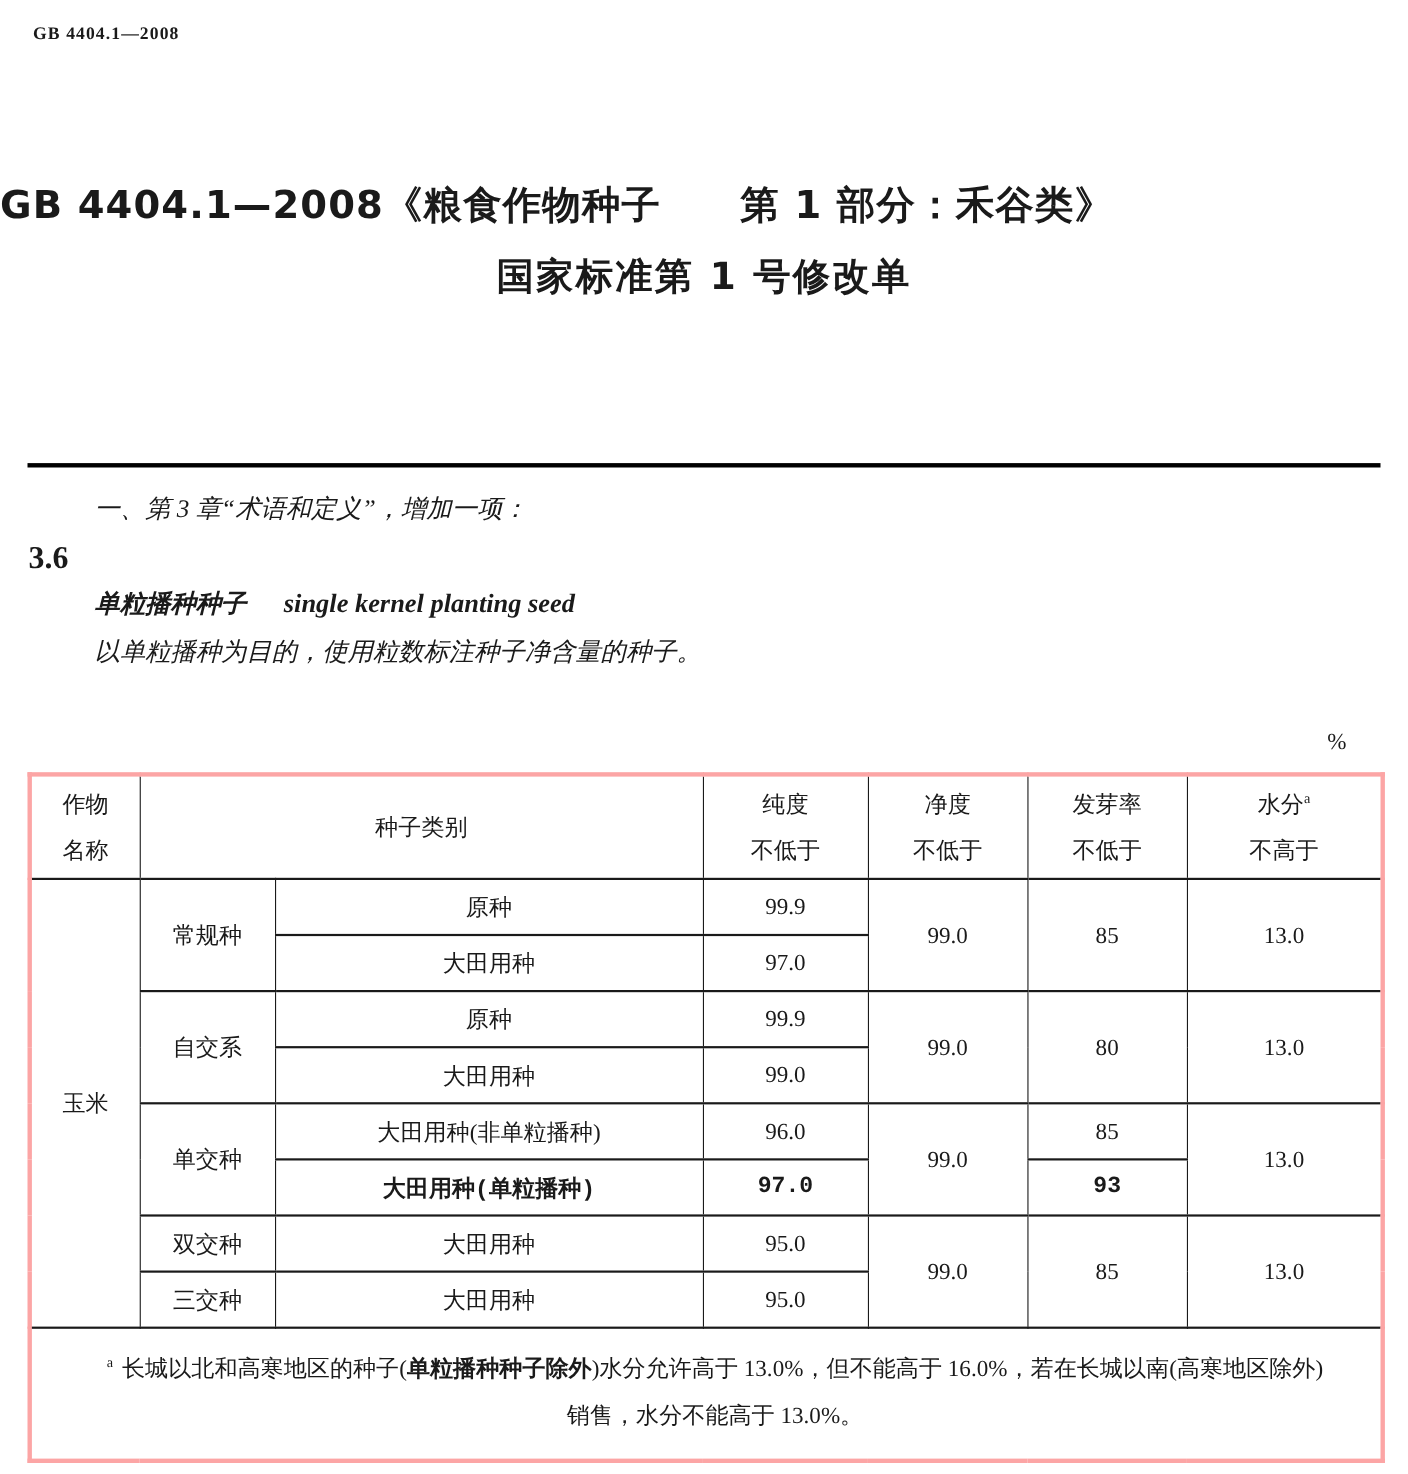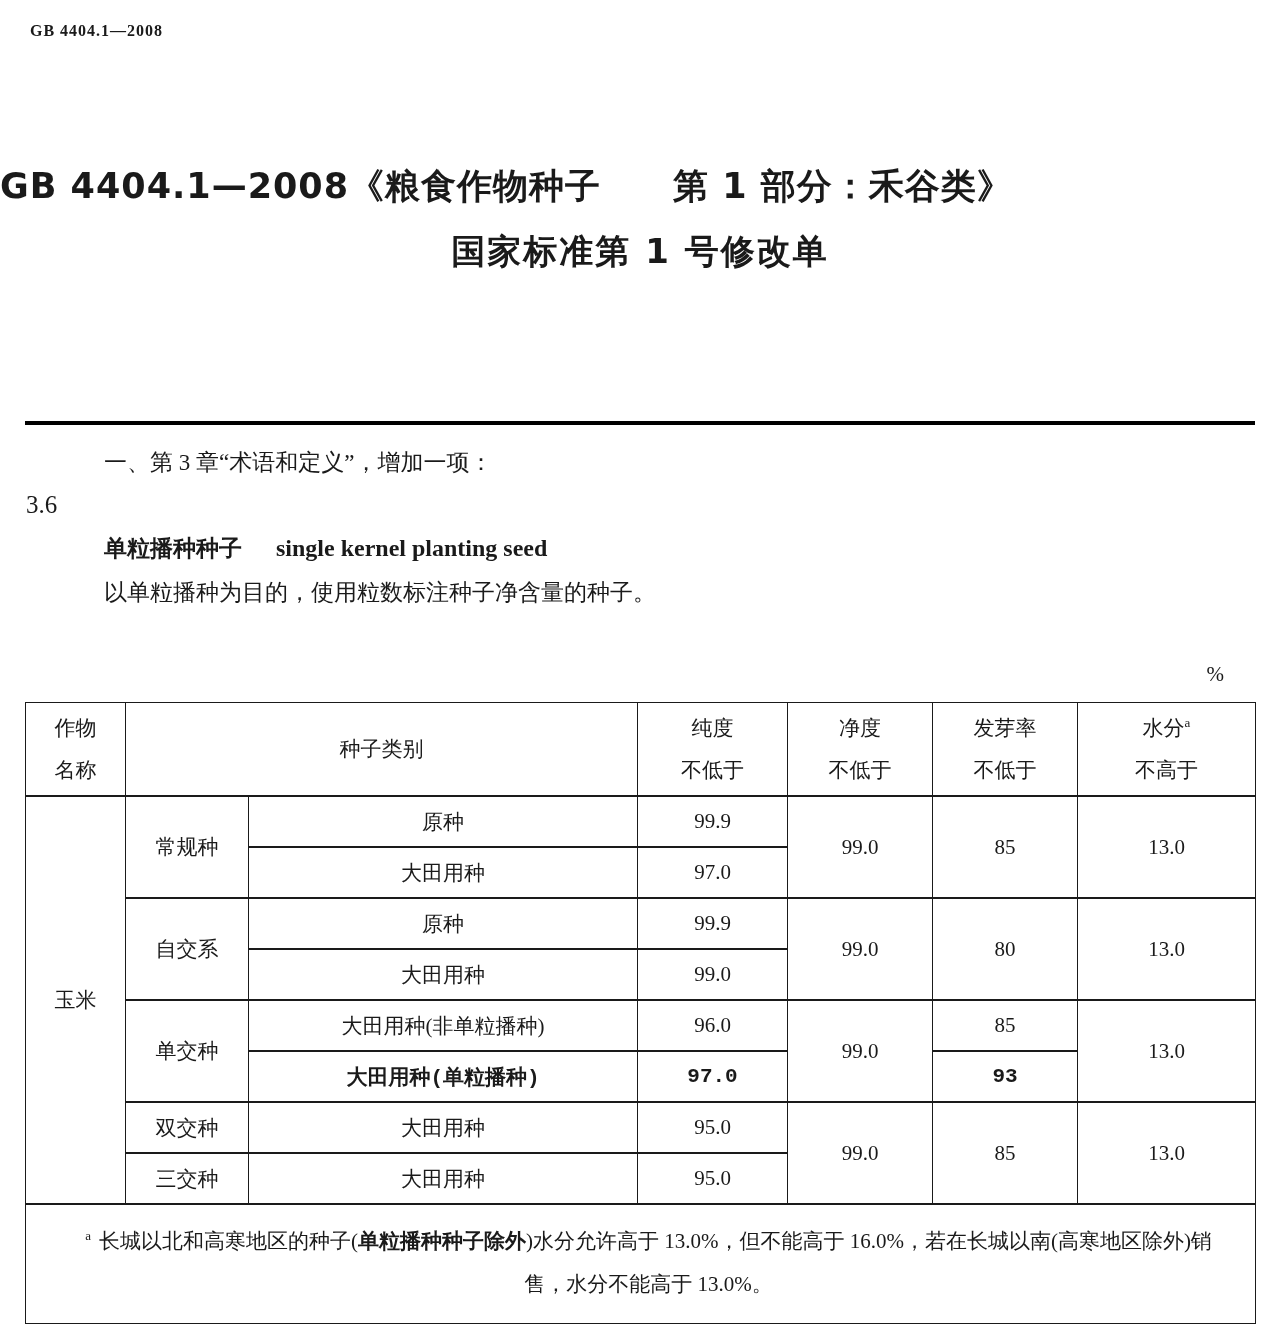--- a/index.html
+++ b/index.html
@@ -11,38 +11,38 @@
   .page{position:relative;width:1280px;height:1340px;background:#ffffff;overflow:hidden;}
   .hei{font-family:"DejaVu Sans","Liberation Sans",sans-serif;font-weight:700;}
 
   .doc-code{position:absolute;top:22px;left:30px;font-size:16px;font-weight:700;letter-spacing:1px;}
 
   .title1{position:absolute;top:163px;left:0;width:100%;text-align:left;font-size:35px;letter-spacing:1px;}
   .title2{position:absolute;top:229px;left:0;width:100%;text-align:center;font-size:34px;letter-spacing:2px;}
 
   .rule{position:absolute;top:421px;left:25px;width:1230px;height:4px;background:#000;}
 
-  .para{position:absolute;left:104px;font-size:23px;white-space:nowrap;}
+  .para{position:absolute;left:86px;font-size:23px;white-space:nowrap;font-style:italic;}
   .p1{top:447px;}
-  .clause-no{position:absolute;top:491px;left:26px;font-size:25px;font-weight:400;}
+  .clause-no{position:absolute;top:491px;left:26px;font-size:29px;font-weight:700;}
   .term-line{top:533px;}
   .term-cn{font-size:23px;}
   .term-gap{display:inline-block;width:34px;}
   .term-en{font-weight:700;font-size:24px;}
   .def{top:577px;}
   .p2{top:621px;}
 
   .tbl-caption{position:absolute;top:665px;left:0;width:100%;text-align:center;font-size:23px;}
   .tbl-unit{position:absolute;top:662px;right:56px;font-size:21px;}
 
   .tbl-wrap{position:absolute;top:702px;left:25px;}
   table{border-collapse:collapse;table-layout:fixed;width:1230px;background:#fff;}
   td{border:1px solid #1a1a1a;text-align:center;vertical-align:middle;
      font-size:21px;padding:0;color:#1a1a1a;}
-  table{border:1px solid #fca5a5;}
+  table{border:4px solid #fca5a5;}
   thead td{height:92px;border-bottom-width:2px;}
   thead .hline{line-height:2.0;}
   tbody td{height:49px;}
   tbody tr td{border-top-width:2px;}
   sup.hdr-sup{font-size:13px;vertical-align:super;line-height:0;}
   td.b{font-family:Liberation Mono, monospace;font-weight:700;}
   tr.fn td{border-top-width:2px;height:auto;}
   .fn-text{text-align:center;padding:15px 42px 17px 58px;font-size:21px;line-height:2.05;}
   .fn-text sup{font-size:13px;vertical-align:super;margin-right:8px;}
 </style>

